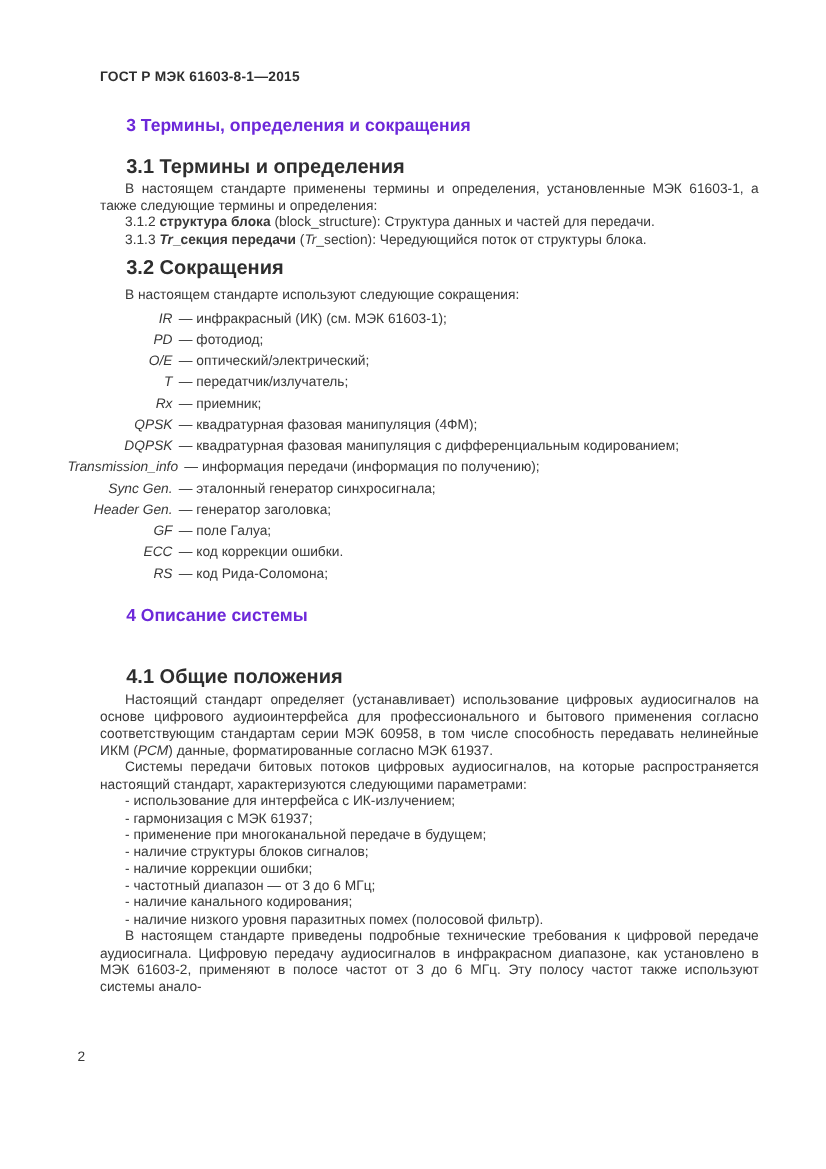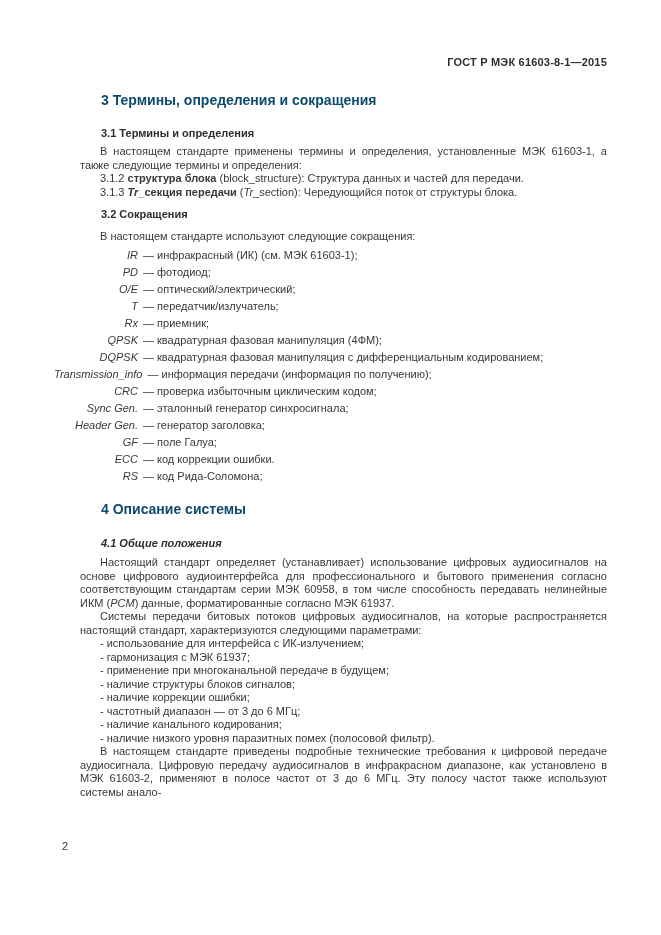--- a/index.html
+++ b/index.html
@@ -20,41 +20,40 @@
     padding-top: 56px;
     font-size: 11px;
     line-height: 13.5px;
   }
   .running-header {
     font-weight: bold;
     font-size: 11px;
     line-height: 13px;
     color: #2e2e2e;
     letter-spacing: 0.2px;
-    text-align: right;
   }
   .h-main {
     font-size: 14px;
     line-height: 17px;
     font-weight: bold;
-    color: #0c4a6e;
+    color: #6d28d9;
     padding-left: 21px;
     margin: 23px 0 0 0;
   }
   .h-main.mt-s4 { margin-top: 16px; }
   .h-sub {
-    font-size: 11px;
+    font-size: 16px;
     line-height: 13.5px;
     font-weight: bold;
     color: #2e2e2e;
     padding-left: 21px;
     margin: 18px 0 0 0;
   }
   .h-sub.mt-s32 { margin-top: 9px; }
-  .h-sub.mt-s41 { margin-top: 19px; font-style: italic; }
+  .h-sub.mt-s41 { margin-top: 34px; }
   .para {
     margin: 0;
     text-align: justify;
     text-indent: 20px;
   }
   .para.mt-intro1 { margin-top: 4.5px; }
   .para.mt-intro2 { margin-top: 8.5px; }
   .para.mt-p1 { margin-top: 5.5px; }
   .b { font-weight: bold; }
   .i { font-style: italic; }
@@ -138,24 +137,20 @@
         </div>
       <div class="abbr-row">
           <span class="abbr-term">DQPSK</span>
           <span class="abbr-def">— квадратурная фазовая манипуляция с дифференциальным кодированием;</span>
         </div>
       <div class="abbr-row">
           <span class="abbr-term">Transmission_info</span>
           <span class="abbr-def">— информация передачи (информация по получению);</span>
         </div>
       <div class="abbr-row">
-          <span class="abbr-term">CRC</span>
-          <span class="abbr-def">— проверка избыточным циклическим кодом;</span>
-        </div>
-      <div class="abbr-row">
           <span class="abbr-term">Sync Gen.</span>
           <span class="abbr-def">— эталонный генератор синхросигнала;</span>
         </div>
       <div class="abbr-row">
           <span class="abbr-term">Header Gen.</span>
           <span class="abbr-def">— генератор заголовка;</span>
         </div>
       <div class="abbr-row">
           <span class="abbr-term">GF</span>
           <span class="abbr-def">— поле Галуа;</span>

